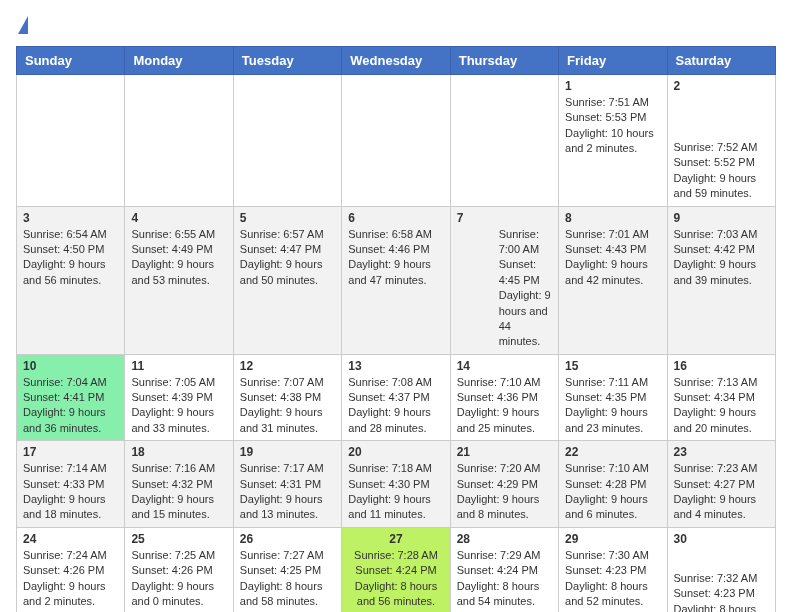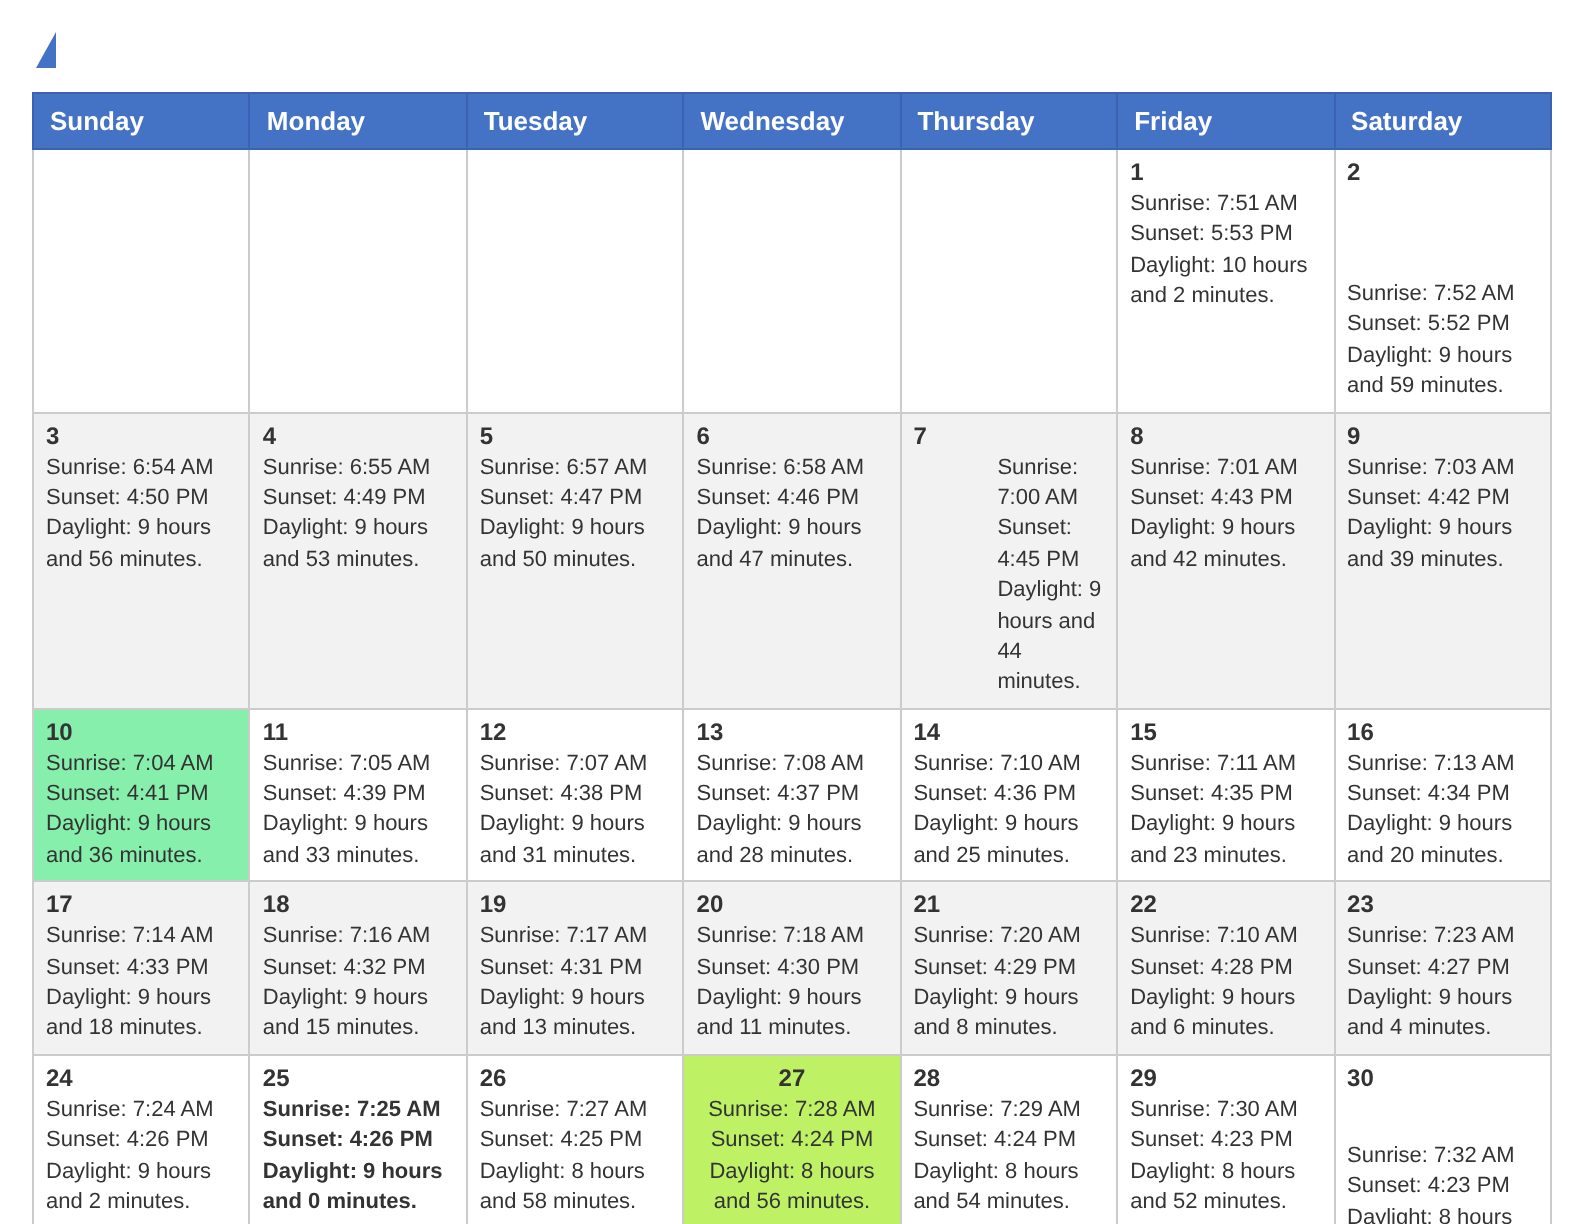--- a/index.html
+++ b/index.html
@@ -283,21 +283,21 @@
       </tr>
       <tr>
         <td style="background-color: rgb(255, 255, 255);">
           <span class="day-number">24</span>
           <div class="day-info" style="white-space: pre-line;">Sunrise: 7:24 AM
 Sunset: 4:26 PM
 Daylight: 9 hours and 2 minutes.</div>
         </td>
         <td style="background-color: rgb(255, 255, 255);">
           <span class="day-number">25</span>
-          <div class="day-info" style="white-space: pre-line; font-weight: bold;">Sunrise: 7:25 AM
+          <div class="day-info" style="white-space: pre-line;">Sunrise: 7:25 AM
 Sunset: 4:26 PM
 Daylight: 9 hours and 0 minutes.</div>
         </td>
         <td style="background-color: rgb(255, 255, 255);">
           <span class="day-number">26</span>
           <div class="day-info" style="white-space: pre-line;">Sunrise: 7:27 AM
 Sunset: 4:25 PM
 Daylight: 8 hours and 58 minutes.</div>
         </td>
         <td style="background-color: #bef264; text-align: center;">

